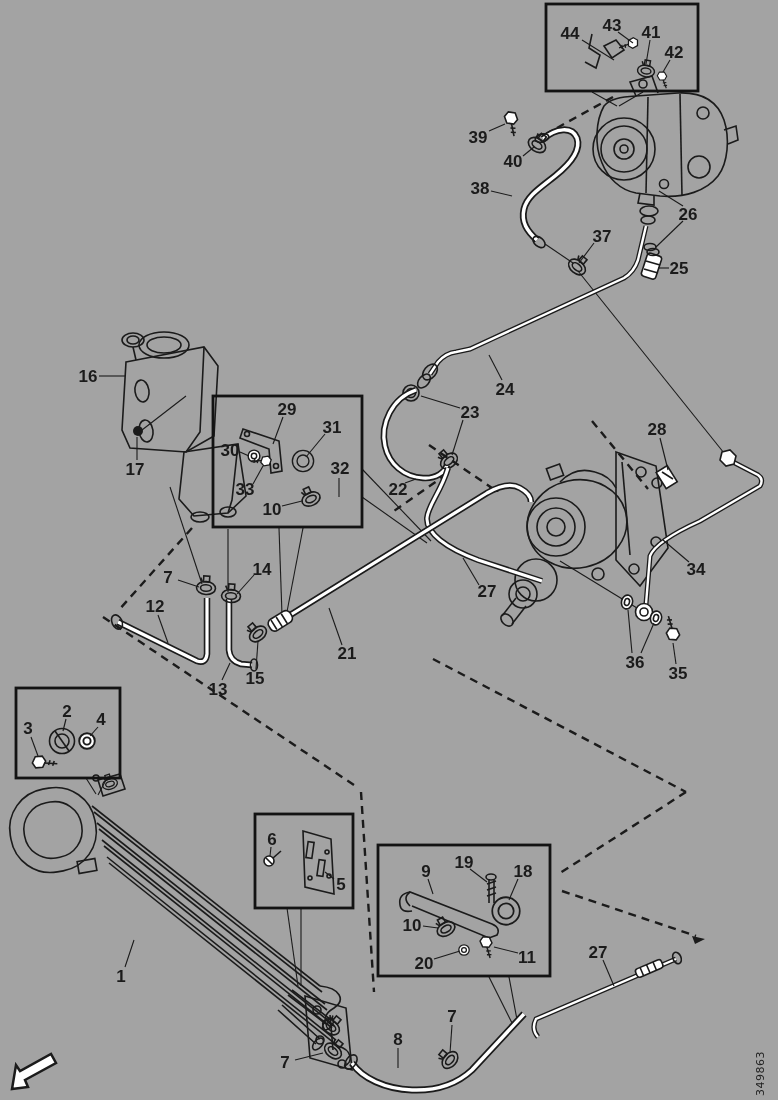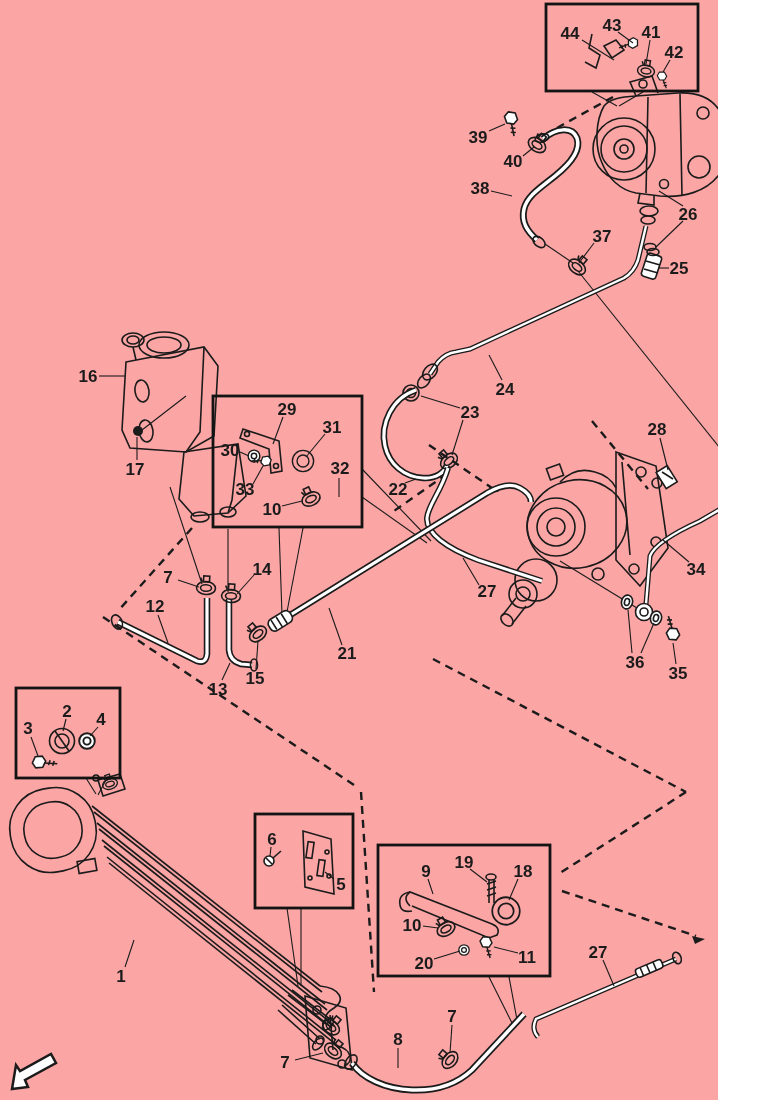--- a/index.html
+++ b/index.html
@@ -1,16 +1,16 @@
 <!DOCTYPE html>
 <html><head>
 <meta charset="utf-8">
 <style>
   html,body{margin:0;padding:0;background:#fff;}
-  .stage{position:relative;width:718px;height:1100px;background:#fca5a5;overflow:hidden;}
+  .stage{position:relative;width:778px;height:1100px;background:#a3a3a3;overflow:hidden;}
   svg{display:block;}
   .callout-label{font-family:"Liberation Sans","DejaVu Sans",sans-serif;font-weight:bold;font-size:17px;fill:#1b1b1b;}
   .drawno{font-family:"DejaVu Sans","Liberation Sans",sans-serif;font-size:11px;fill:#222;letter-spacing:0.5px;}
   .ln{stroke:#1b1b1b;fill:none;}
   .leader{stroke:#1b1b1b;stroke-width:1.1;}
   .box{fill:none;stroke:#131313;stroke-width:2.8;}
   .dash{stroke:#1b1b1b;stroke-width:2.4;stroke-dasharray:8 6;fill:none;}
   .thin{stroke-width:1.1;}
   .part{stroke:#1b1b1b;stroke-width:1.6;fill:none;}
   .partf{stroke:#1b1b1b;stroke-width:1.6;fill:#fff;}

